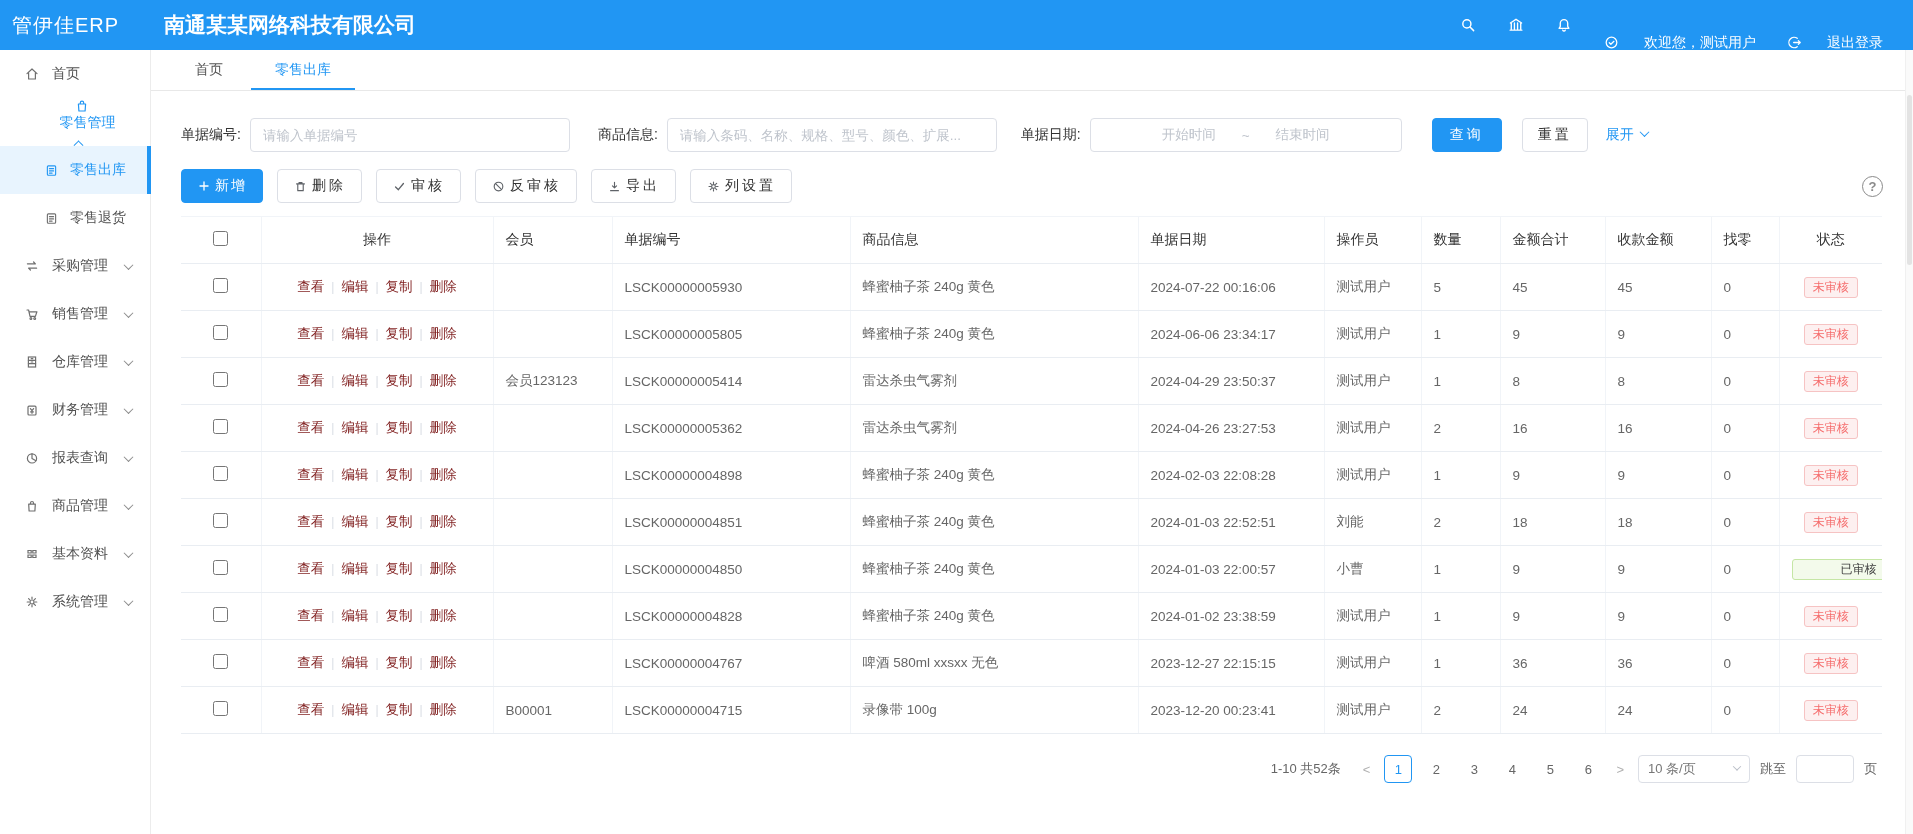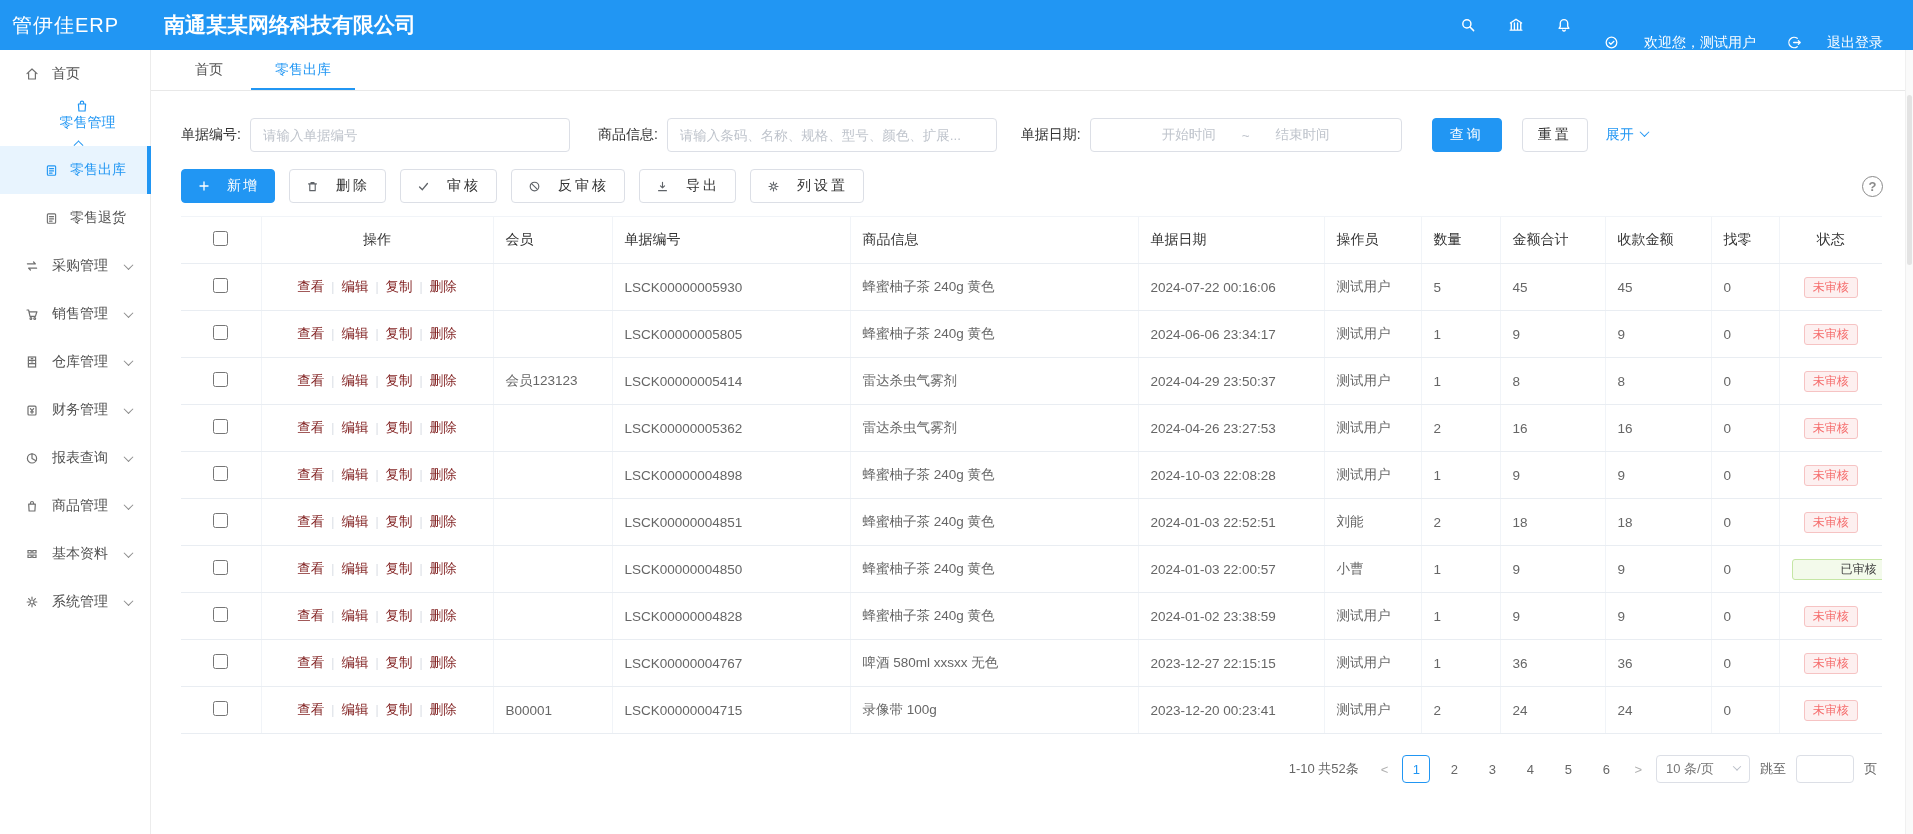--- a/index.html
+++ b/index.html
@@ -46,21 +46,21 @@
   .date-range { width:312px; height:34px; border:1px solid #dcdfe6; border-radius:4px; display:flex; align-items:center; justify-content:center; gap:26px; font-size:13.5px; color:#bfc4cc; margin-right:30px; cursor:text; }
   .btn { height:34px; border-radius:4px; font-size:14px; font-family:inherit; cursor:pointer; display:inline-flex; align-items:center; justify-content:center; }
   .btn-primary { background:#2196f3; border:1px solid #2196f3; color:#fff; padding:4px 17px; letter-spacing:3px; }
   .btn-plain { background:#fff; border:1px solid #dcdfe6; color:#333; padding:0 15px; letter-spacing:3px; }
   .q-btn { margin-right:20px; }
   .r-btn { margin-right:18px; }
   .expand-link { color:#2196f3; font-size:14px; display:inline-flex; align-items:center; gap:7px; cursor:pointer; }
   .expand-link .chev { border-color:#2196f3; margin:0 0 3px 0; }
   
   .toolbar { display:flex; align-items:center; gap:14px; margin:17px 30px 0 30px; }
-  .tb-btn { height:34px; padding:0 15px; gap:16px; }
+  .tb-btn { height:34px; padding:0 15px; gap:4px; }
   .tb-btn .ti { display:inline-flex; color:#5f6368; }
   .tb-add { letter-spacing:2px; }
   .help-circle { margin-left:auto; width:21px; height:21px; border:1.6px solid #8a8a8a; border-radius:50%; color:#8a8a8a; font-size:13px; display:flex; align-items:center; justify-content:center; cursor:pointer; font-weight:bold; }
   
   .tbl-wrap { margin:13px 28px 0 30px; position:relative; }
   table { border-collapse:collapse; table-layout:fixed; width:1701px; }
   th, td { border-bottom:1px solid #e9edf2; border-right:1px solid #f1f4f8; padding:0 12px; height:47px; overflow:hidden; white-space:nowrap; }
   th:last-child, td:last-child { border-right:none; }
   thead th { border-top:1px solid #f1f4f8; font-weight:normal; font-size:14px; color:#333; text-align:left; }
   td { font-size:13.5px; color:#666; }
@@ -70,21 +70,21 @@
   .op-sep { color:#d9dde4; margin:0 7px; font-size:12px; }
   .badge { display:inline-block; padding:3px 8px 4px; font-size:12px; line-height:1; border-radius:3px; border:1px solid transparent; }
   .badge-pending { color:#f56c6c; background:#fdf0f0; border-color:#f6c3c3; }
   .badge-approved { color:#404040; background:#f3faeb; border-color:#c5e6a5;padding-left:48px; }
   
   .pagination { display:flex; align-items:center; justify-content:flex-end; gap:10px; margin:21px 36px 0 0; font-size:13px; color:#666; }
   .pg-total { margin-right:8px; }
   .pg-arrow { color:#b0b0b0; padding:0 4px; cursor:pointer; font-size:13px; }
   .pg-btn { min-width:28px; height:28px; display:flex; align-items:center; justify-content:center; border-radius:4px; cursor:pointer; color:#666; }
   .pg-btn.active { border:1px solid #2196f3; color:#2196f3; }
-  .pg-size { width:94px; height:28px; border:1px solid #dcdfe6; border-radius:4px; display:flex; align-items:center; justify-content:space-between; padding:0 9px; color:#777; cursor:pointer; }
+  .pg-size { width:112px; height:28px; border:1px solid #dcdfe6; border-radius:4px; display:flex; align-items:center; justify-content:space-between; padding:0 9px; color:#777; cursor:pointer; }
   .pg-size .chev { border-color:#b9bec7; margin:0 0 3px 0; width:6px; height:6px; }
   .pg-jump-input { width:58px; height:28px; border:1px solid #dcdfe6; border-radius:4px; outline:none; padding:0 6px; font-family:inherit; }
   
   .v-scroll { position:fixed; top:50px; right:0; bottom:0; width:8px; background:#fafafa; border-left:1px solid #f0f0f0; }
   .v-scroll .thumb { margin:45px 1px 0; height:170px; background:#e3e3e3; border-radius:3px; }
   svg { display:block; }
 </style>
 </head>
 <body>
 
@@ -432,21 +432,21 @@
           </tr>
 
           <tr>
             <td class="c-center"><input type="checkbox" style=""></td>
             <td class="c-center">
               <a class="op-link">查看</a><span class="op-sep">|</span><a class="op-link">编辑</a><span class="op-sep">|</span><a class="op-link">复制</a><span class="op-sep">|</span><a class="op-link">删除</a>
             </td>
             <td></td>
             <td>LSCK00000004898</td>
             <td>蜂蜜柚子茶 240g 黄色</td>
-            <td>2024-10-03 22:08:28</td>
+            <td>2024-02-03 22:08:28</td>
             <td>测试用户</td>
             <td>1</td>
             <td>9</td>
             <td>9</td>
             <td>0</td>
             <td class="c-center"><span class="badge badge-pending">未审核</span></td>
           </tr>
 
           <tr>
             <td class="c-center"><input type="checkbox" style=""></td>

